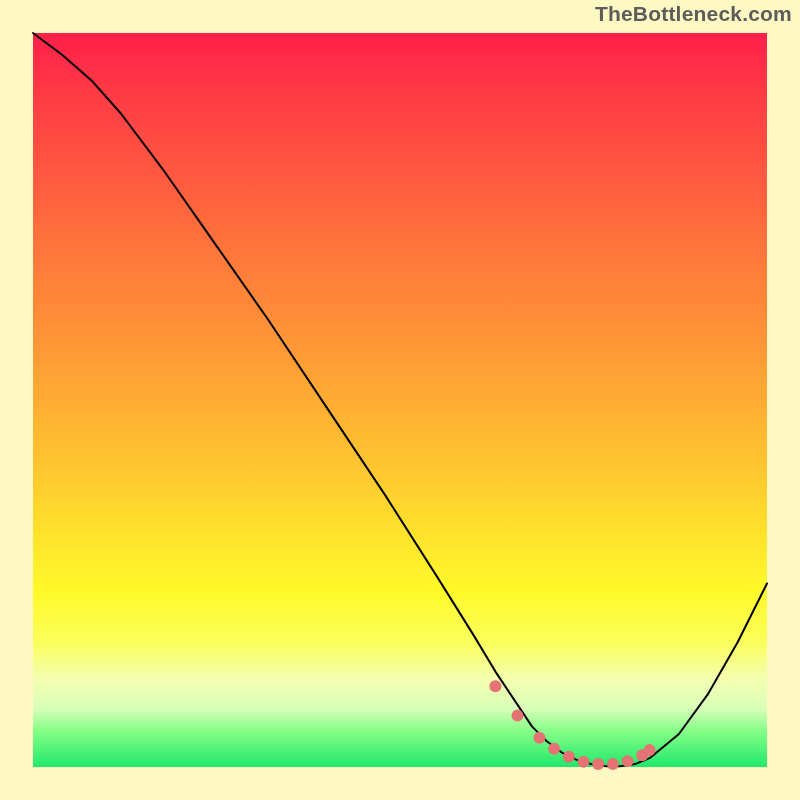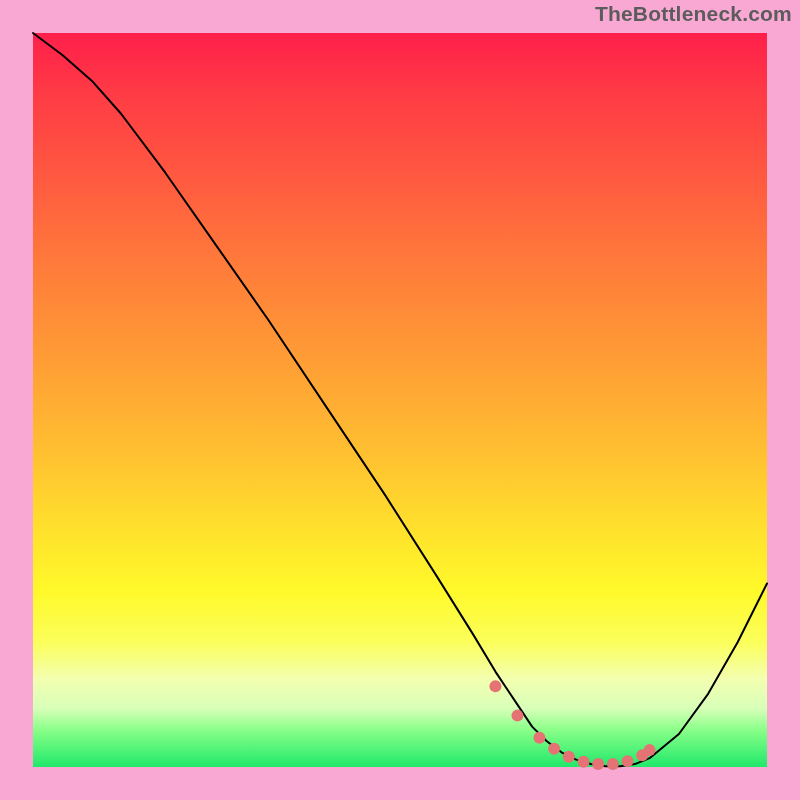--- a/index.html
+++ b/index.html
@@ -8,21 +8,21 @@
     width: 800px;
     height: 800px;
     background: #000;
     overflow: hidden;
     font-family: Arial, Helvetica, sans-serif;
   }
   .frame {
     position: relative;
     width: 800px;
     height: 800px;
-    background: #f9a8d4;
+    background: #fef9c3;
   }
   .watermark {
     position: absolute;
     top: 2px;
     right: 8px;
     color: #5c5c5c;
     font-size: 21px;
     font-weight: 600;
     letter-spacing: 0.2px;
     z-index: 10;

